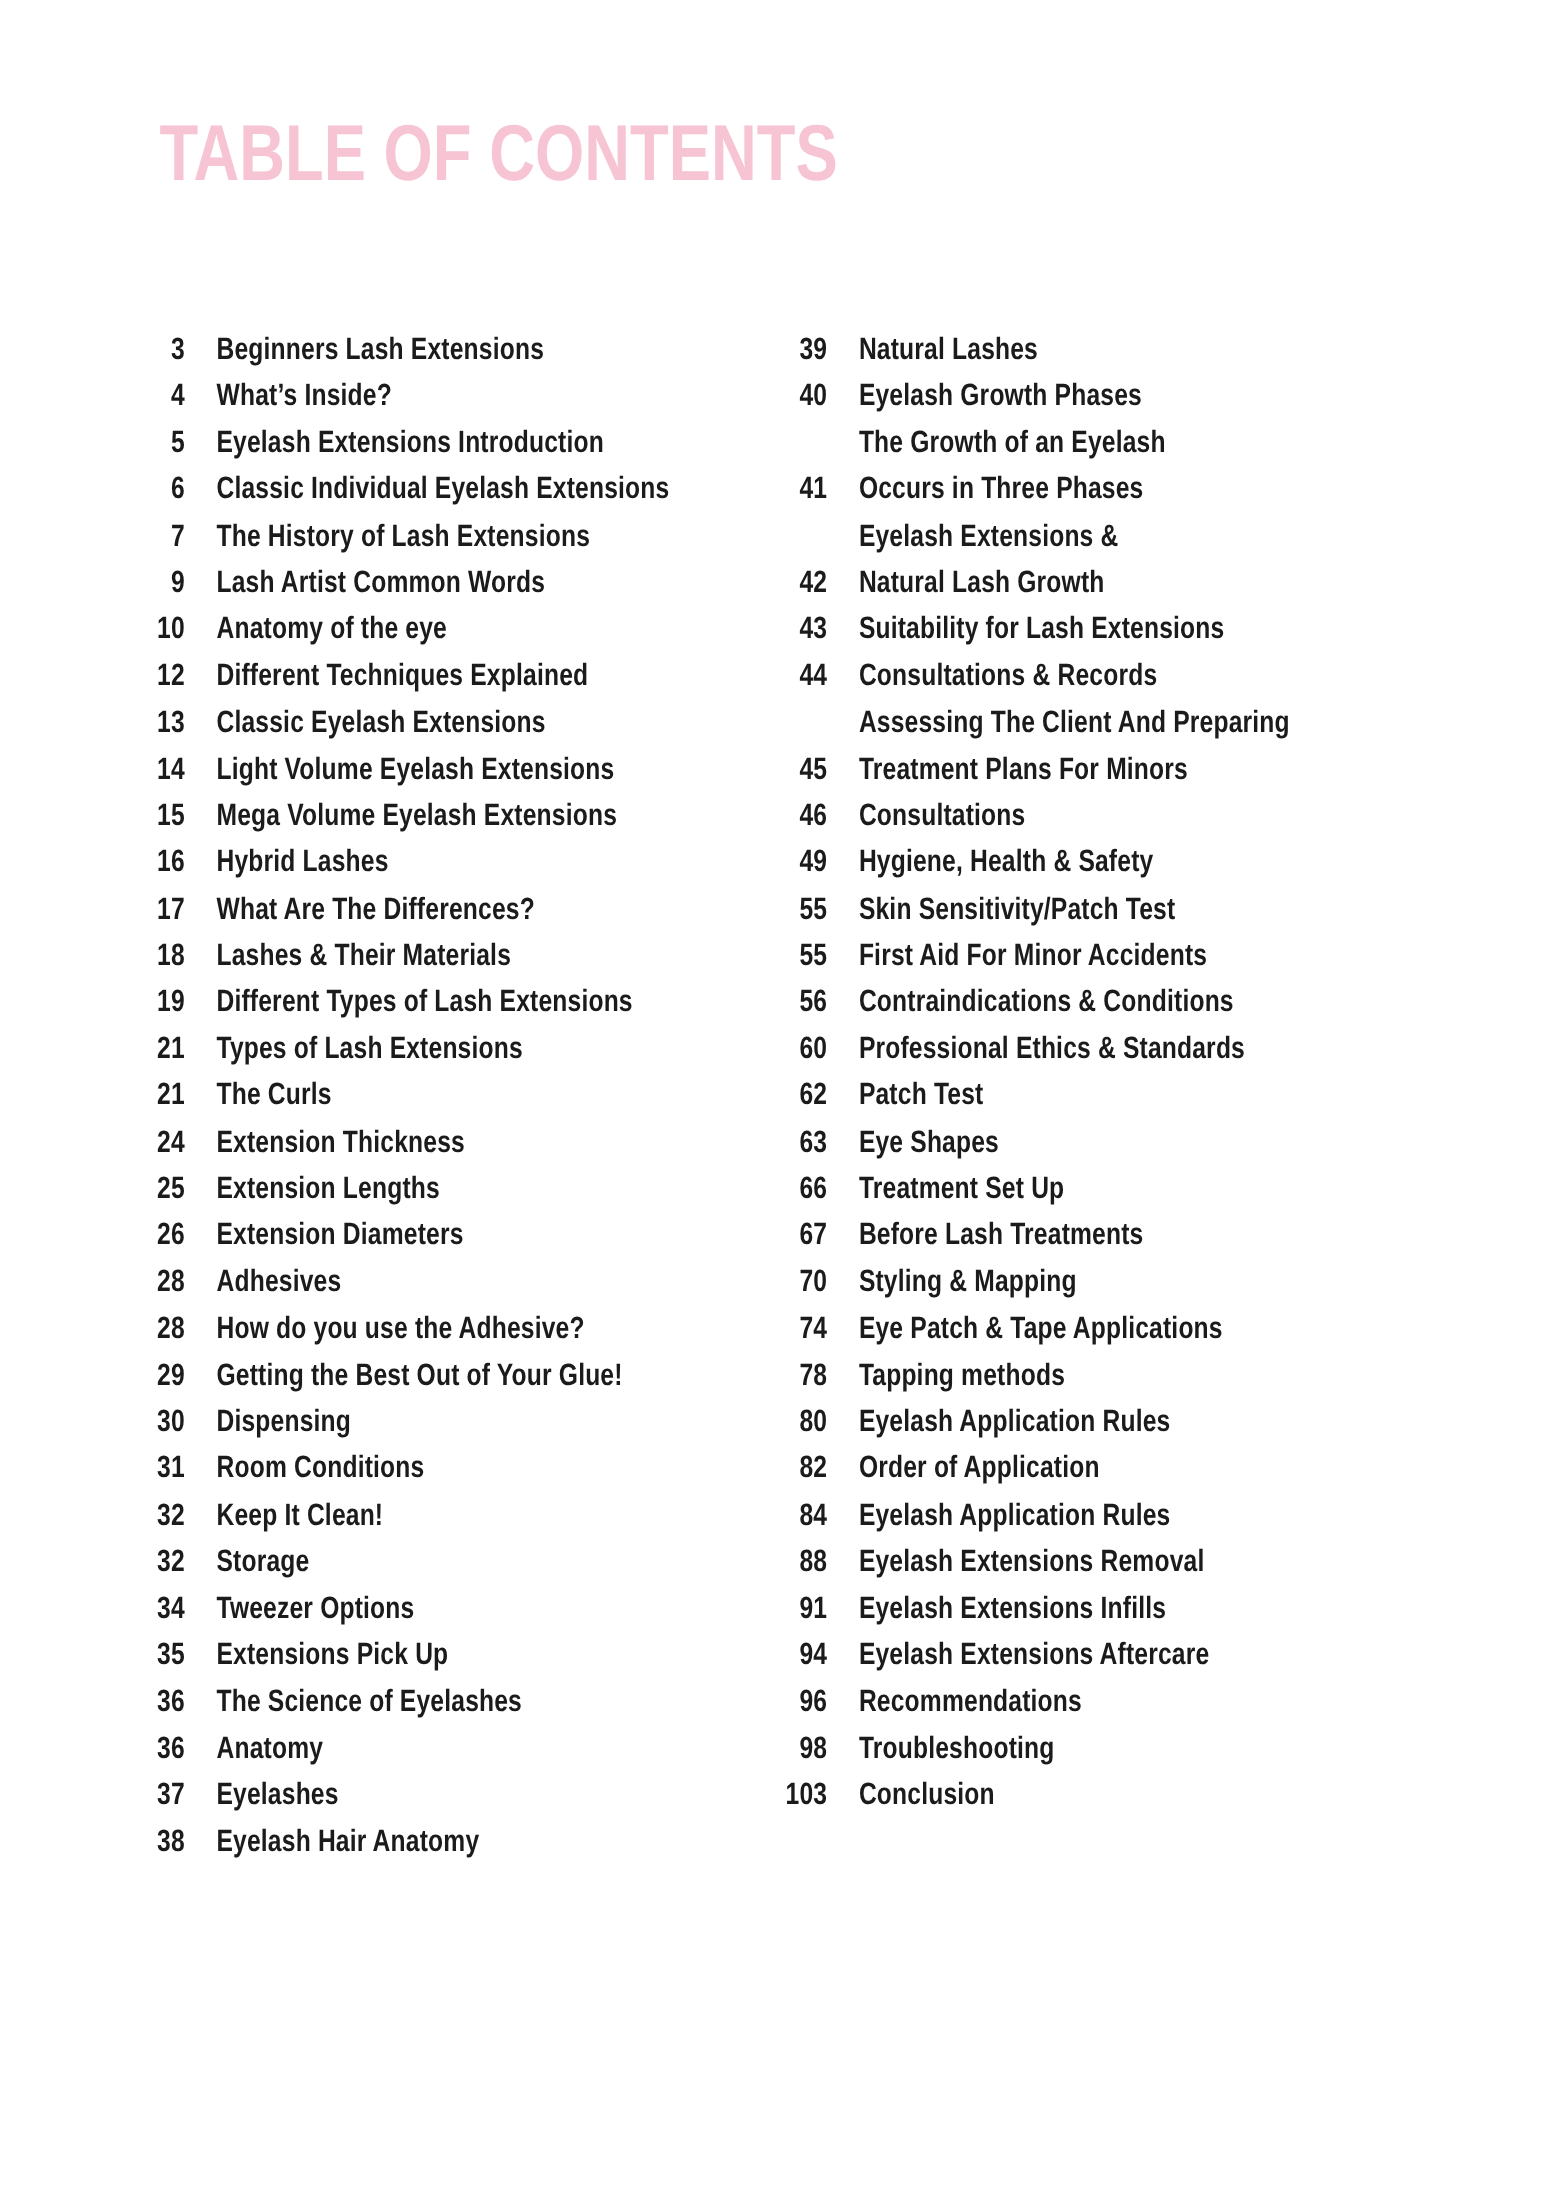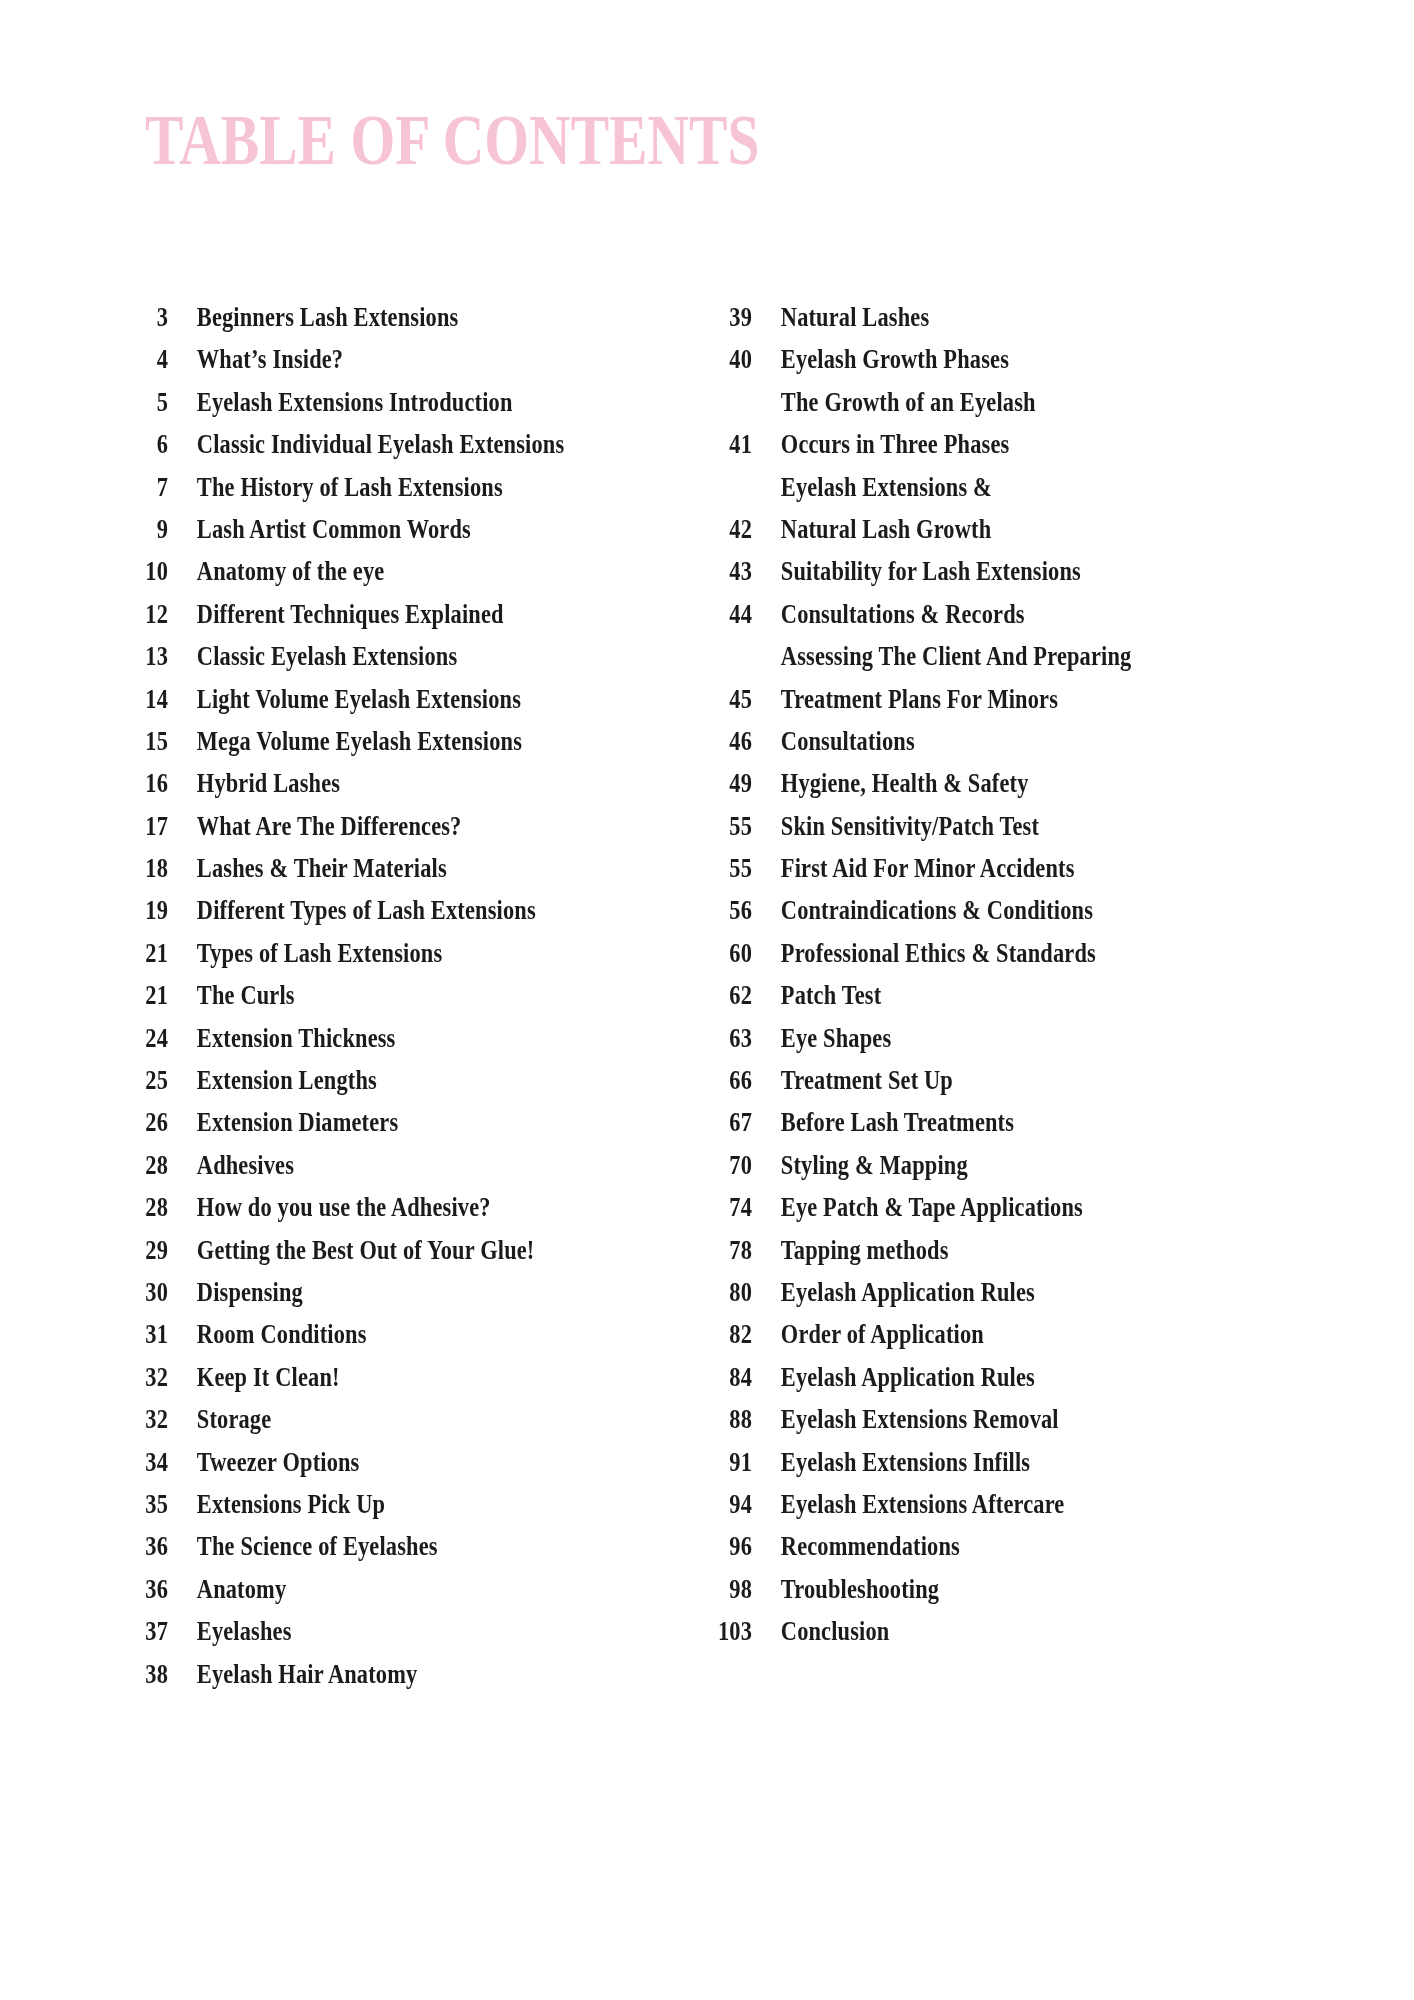--- a/index.html
+++ b/index.html
@@ -6,21 +6,21 @@
     margin: 0;
     padding: 0;
     background: #ffffff;
   }
   .page {
     position: relative;
     width: 1414px;
     height: 2000px;
     background: #ffffff;
     overflow: hidden;
-    font-family: Liberation Serif, serif;
+    font-family: Liberation Sans, sans-serif;
   }
   .title {
     position: absolute;
     left: 145px;
     top: 104px;
     margin: 0;
     font-size: 72px;
     line-height: 1.0;
     font-weight: bold;
     color: #F7C4D4;

